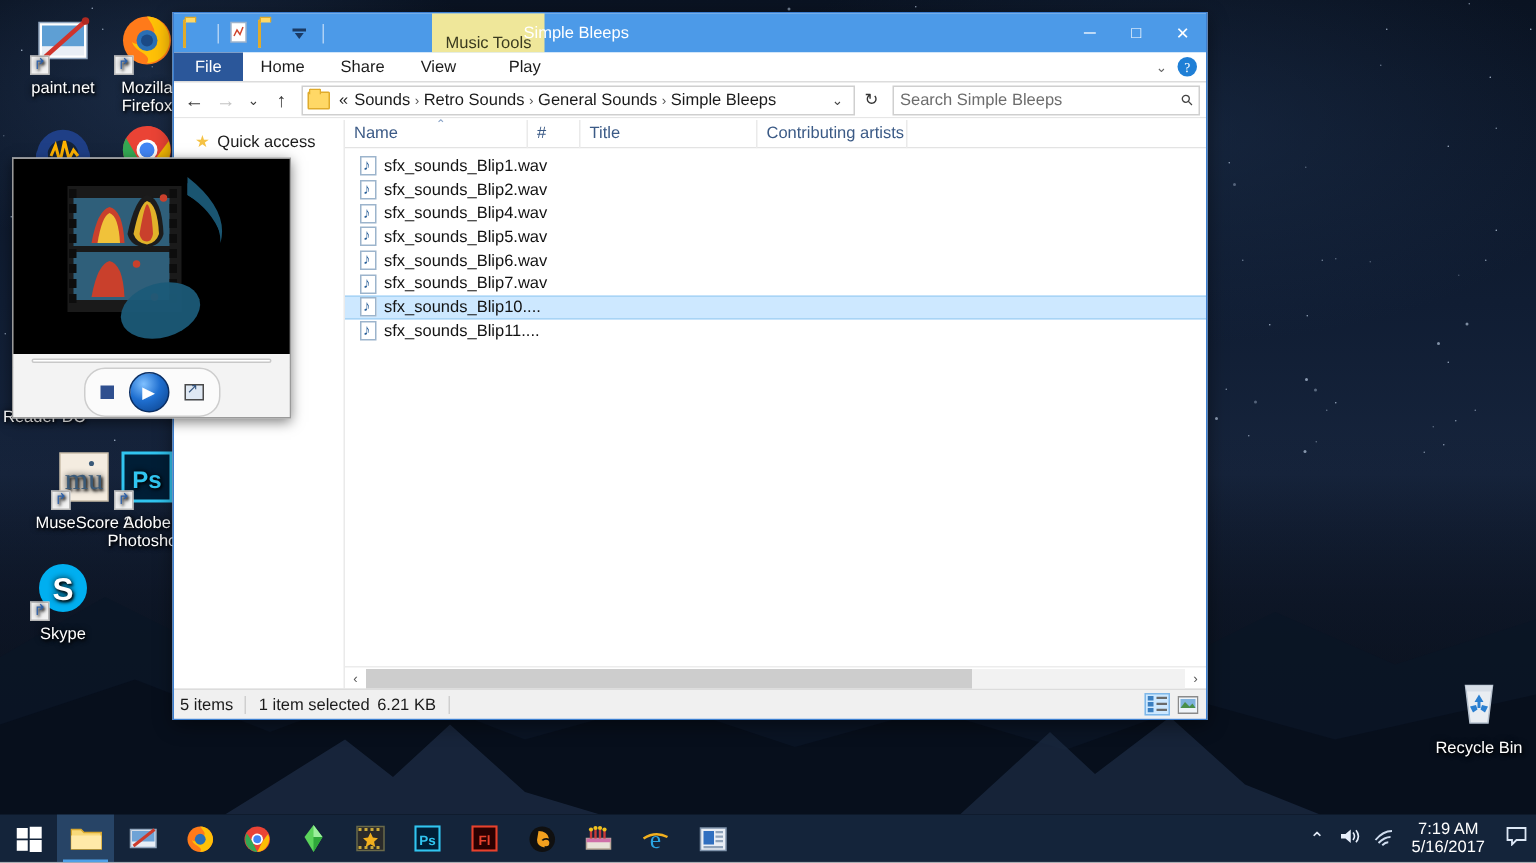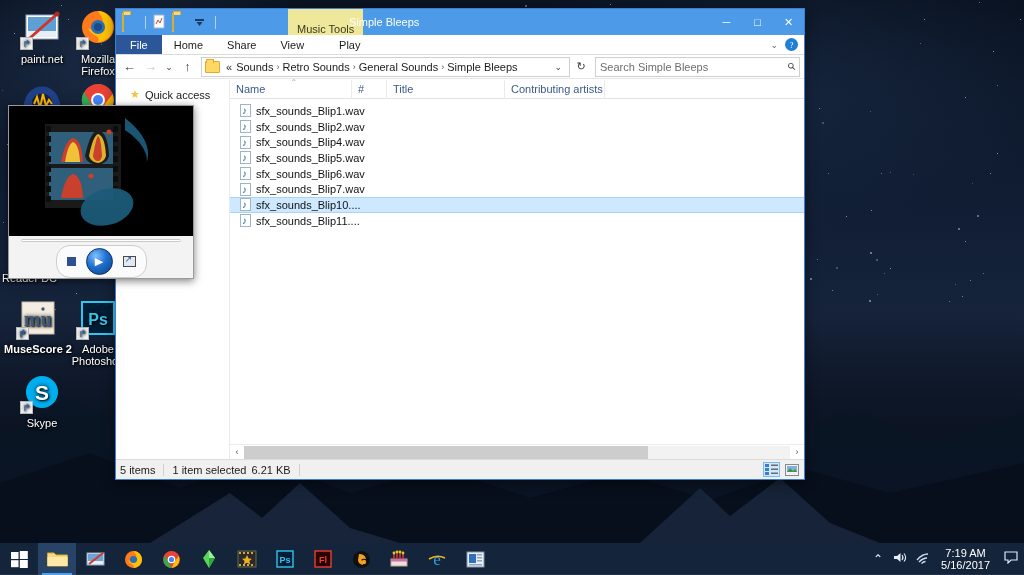--- a/index.html
+++ b/index.html
@@ -465,21 +465,21 @@
       </svg>
       <span class="shortcut-arrow">↱</span>
     </span>
     <span class="label"></span>
   </div>
 
   <div class="dicon" style="left:0px;top:272px;width:72px;text-align:left;">
     <span class="label" style="font-size:11px;">Reader DC</span>
   </div>
 
-  <div class="dicon" style="left:0;top:296px;font-weight:bold;">
+  <div class="dicon" style="left:18px;top:296px;">
     <span class="glyph">
       <svg width="44" height="44" viewBox="0 0 44 44">
         <rect x="6" y="6" width="32" height="32" fill="#f4ece0" stroke="#c9bda9"></rect>
         <text x="22" y="30" font-family="Liberation Serif, serif" font-size="20" fill="#3a5a78" text-anchor="middle">mu</text>
         <circle cx="27" cy="13" r="1.7" fill="#3a5a78"></circle>
       </svg>
       <span class="shortcut-arrow">↱</span>
     </span>
     <span class="label">MuseScore 2</span>
   </div>
@@ -501,20 +501,32 @@
       <svg width="44" height="44" viewBox="0 0 44 44">
         <circle cx="22" cy="22" r="16" fill="#00aff0"></circle>
         <text x="22" y="30" font-family="Liberation Sans, sans-serif" font-size="21" font-weight="bold" fill="#fff" text-anchor="middle">S</text>
       </svg>
       <span class="shortcut-arrow">↱</span>
     </span>
     <span class="label">Skype</span>
   </div>
 
 
+  <div class="dicon" style="left:948px;top:446px;">
+    <span class="glyph">
+      <svg width="44" height="44" viewBox="0 0 44 44">
+        <path d="M13,11 L31,11 L28,36 L16,36 Z" fill="#e9edf2" stroke="#b7c2cf"></path>
+        <path d="M13,11 L31,11 L30,15 L14,15 Z" fill="#d7dee7"></path>
+        <path d="M22,17 l3,5 h-2 v4 h-2 v-4 h-2 Z" fill="#2a7fd0"></path>
+        <path d="M18,29 l-2,-4 l4,-1 l1,3 Z" fill="#2a7fd0"></path>
+        <path d="M26,29 l2,-4 l-4,-1 l-1,3 Z" fill="#2a7fd0"></path>
+      </svg>
+    </span>
+    <span class="label">Recycle Bin</span>
+  </div>
 
   <div id="explorer">
 
     <div id="titlebar">
       <div class="qat">
         <span class="qat-ico"><span class="folder-ico"></span></span>
         <span class="qat-sep"></span>
         <span class="qat-ico">
           <svg width="15" height="15" viewBox="0 0 15 15">
             <rect x="2" y="1" width="10" height="13" fill="#fff" stroke="#9fb4cb"></rect>

